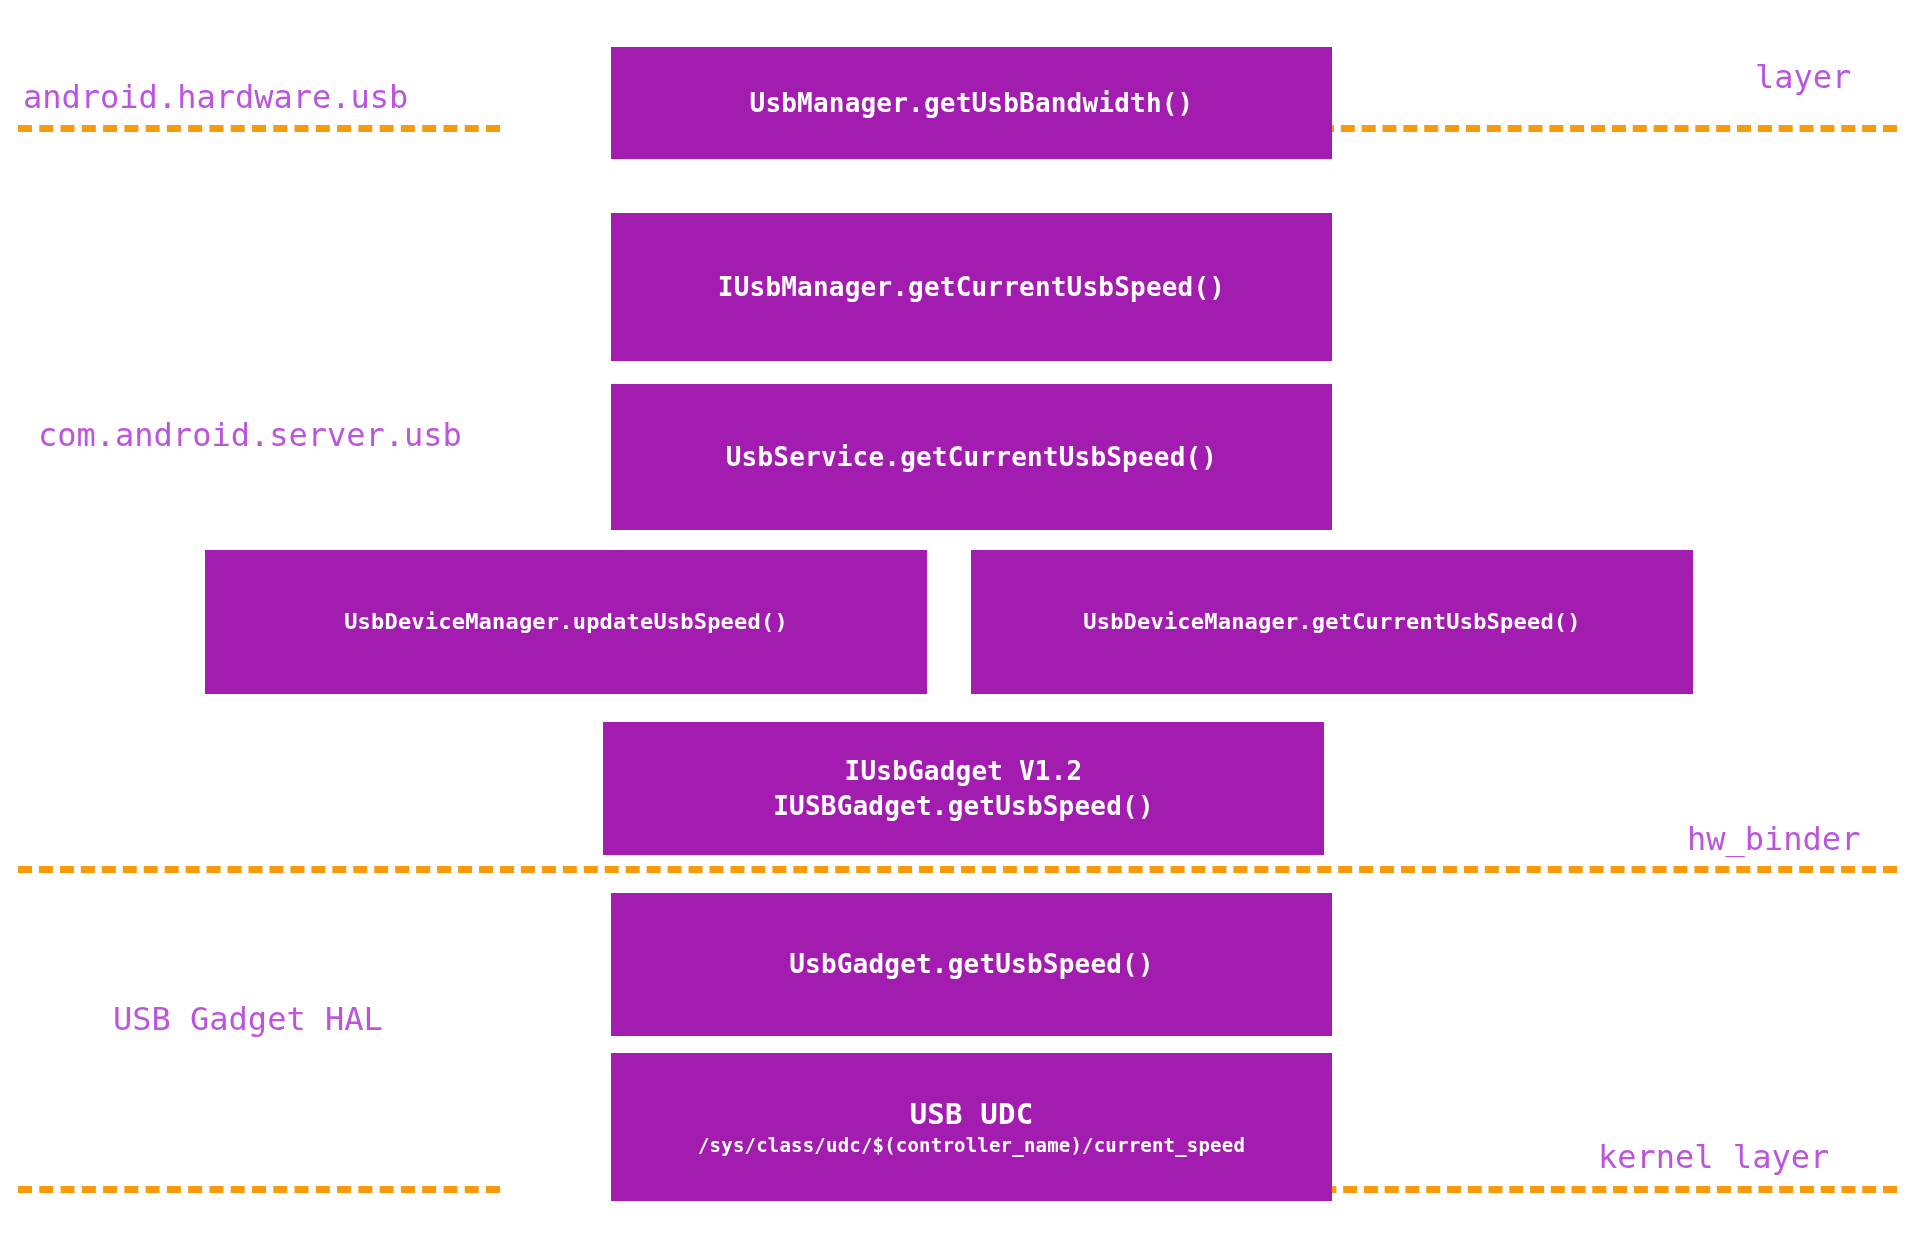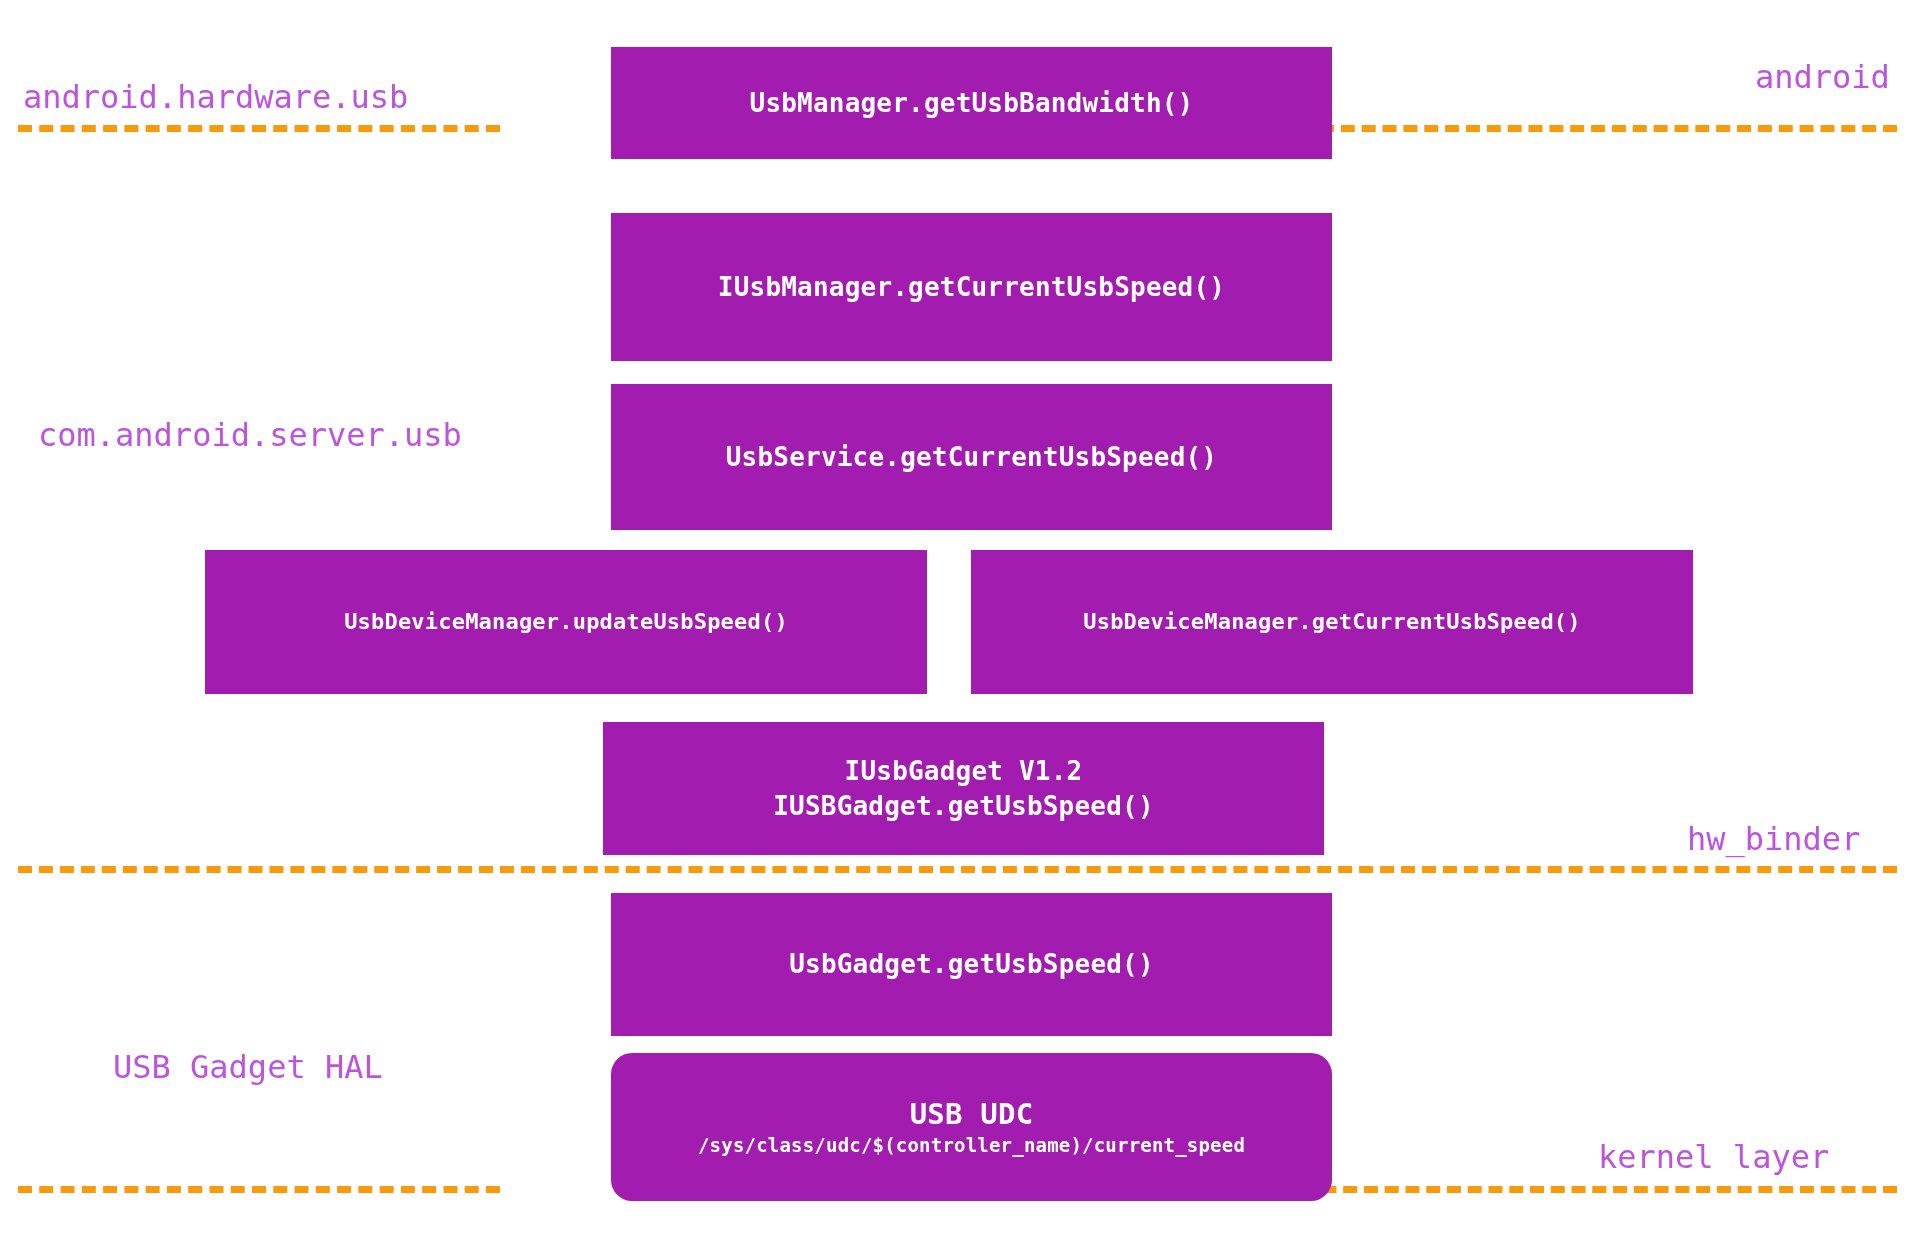--- a/index.html
+++ b/index.html
@@ -80,27 +80,27 @@
   <div class="dash" style="left:18px; top:125px; width:482px;"></div>
   <div class="dash" style="left:1174px; top:125px; width:723px;"></div>
 
   <div class="dash" style="left:18px; top:866px; width:1879px;"></div>
 
   <div class="dash" style="left:18px; top:1186px; width:482px;"></div>
   <div class="dash" style="left:1094px; top:1186px; width:803px;"></div>
 
   <div class="layer-label" style="left:23px; top:78px;">android.hardware.usb</div>
 
-  <div class="layer-label" style="left:1755px; top:58px;">android</div>
+  <div class="layer-label" style="left:1755px; top:58px;">layer</div>
 
   <div class="layer-label" style="left:38px; top:416px;">com.android.server.usb</div>
 
   <div class="layer-label" style="left:1687px; top:820px;">hw_binder</div>
 
-  <div class="layer-label" style="left:113px; top:1000px;margin-top:48px;">USB Gadget HAL</div>
+  <div class="layer-label" style="left:113px; top:1000px;">USB Gadget HAL</div>
 
   <div class="layer-label" style="left:1598px; top:1138px;">kernel layer</div>
 
   <div class="box" style="left:611px; top:47px; width:721px; height:112px;">
     <span class="line1">UsbManager.getUsbBandwidth()</span>
   </div>
 
   <div class="box" style="left:611px; top:213px; width:721px; height:148px;">
     <span class="line1">IUsbManager.getCurrentUsbSpeed()</span>
   </div>
@@ -119,18 +119,18 @@
 
   <div class="box" style="left:603px; top:722px; width:721px; height:133px;">
     <span class="line1">IUsbGadget V1.2</span>
     <span class="line2">IUSBGadget.getUsbSpeed()</span>
   </div>
 
   <div class="box" style="left:611px; top:893px; width:721px; height:143px;">
     <span class="line1">UsbGadget.getUsbSpeed()</span>
   </div>
 
-  <div class="box pathbox" style="left:611px; top:1053px; width:721px; height:148px;border-radius:21px;">
+  <div class="box pathbox" style="left:611px; top:1053px; width:721px; height:148px;">
     <span class="line1">USB UDC</span>
     <span class="line2">/sys/class/udc/$(controller_name)/current_speed</span>
   </div>
 
 </div>
 
 </body></html>

